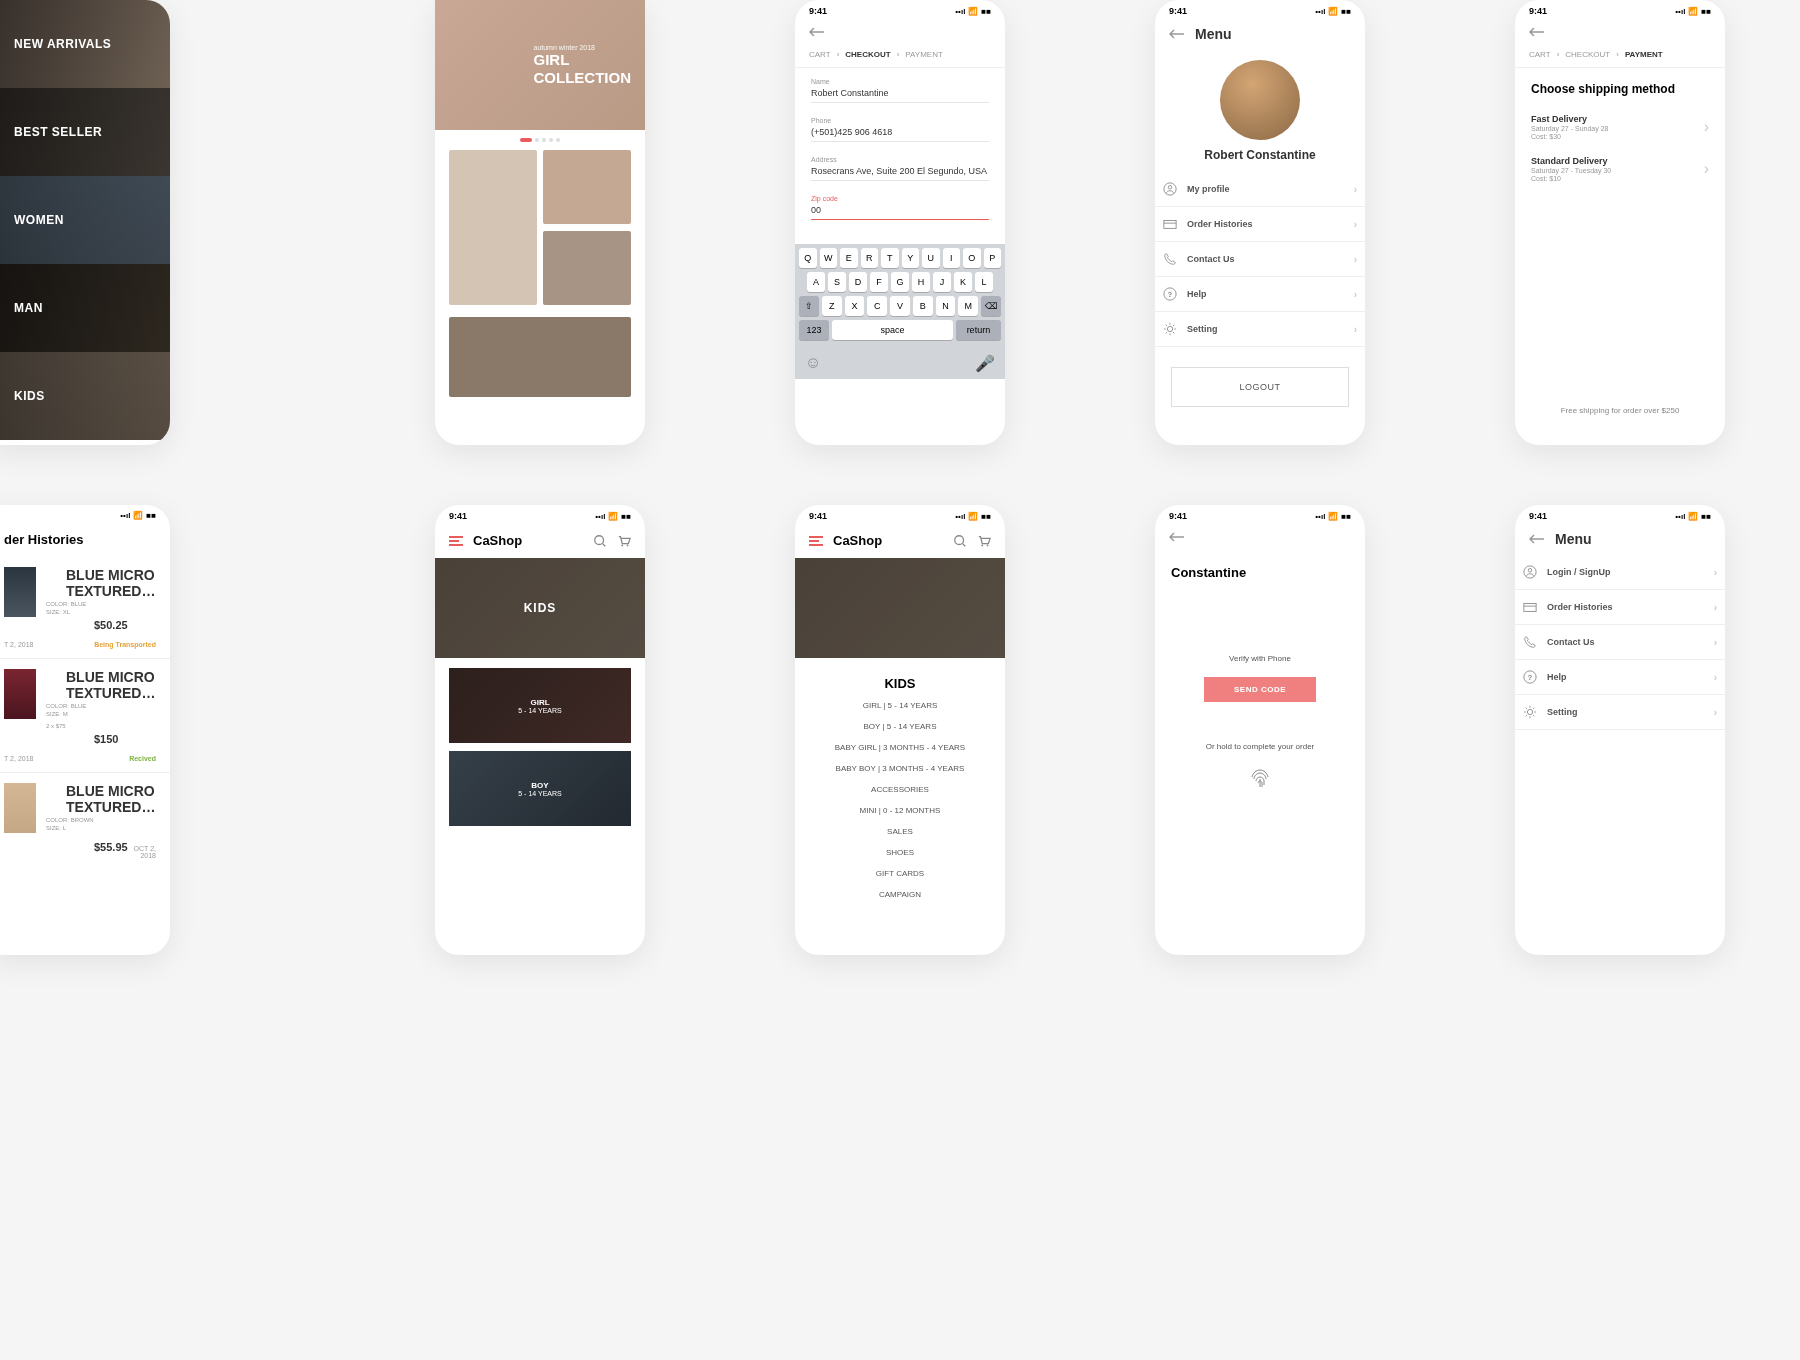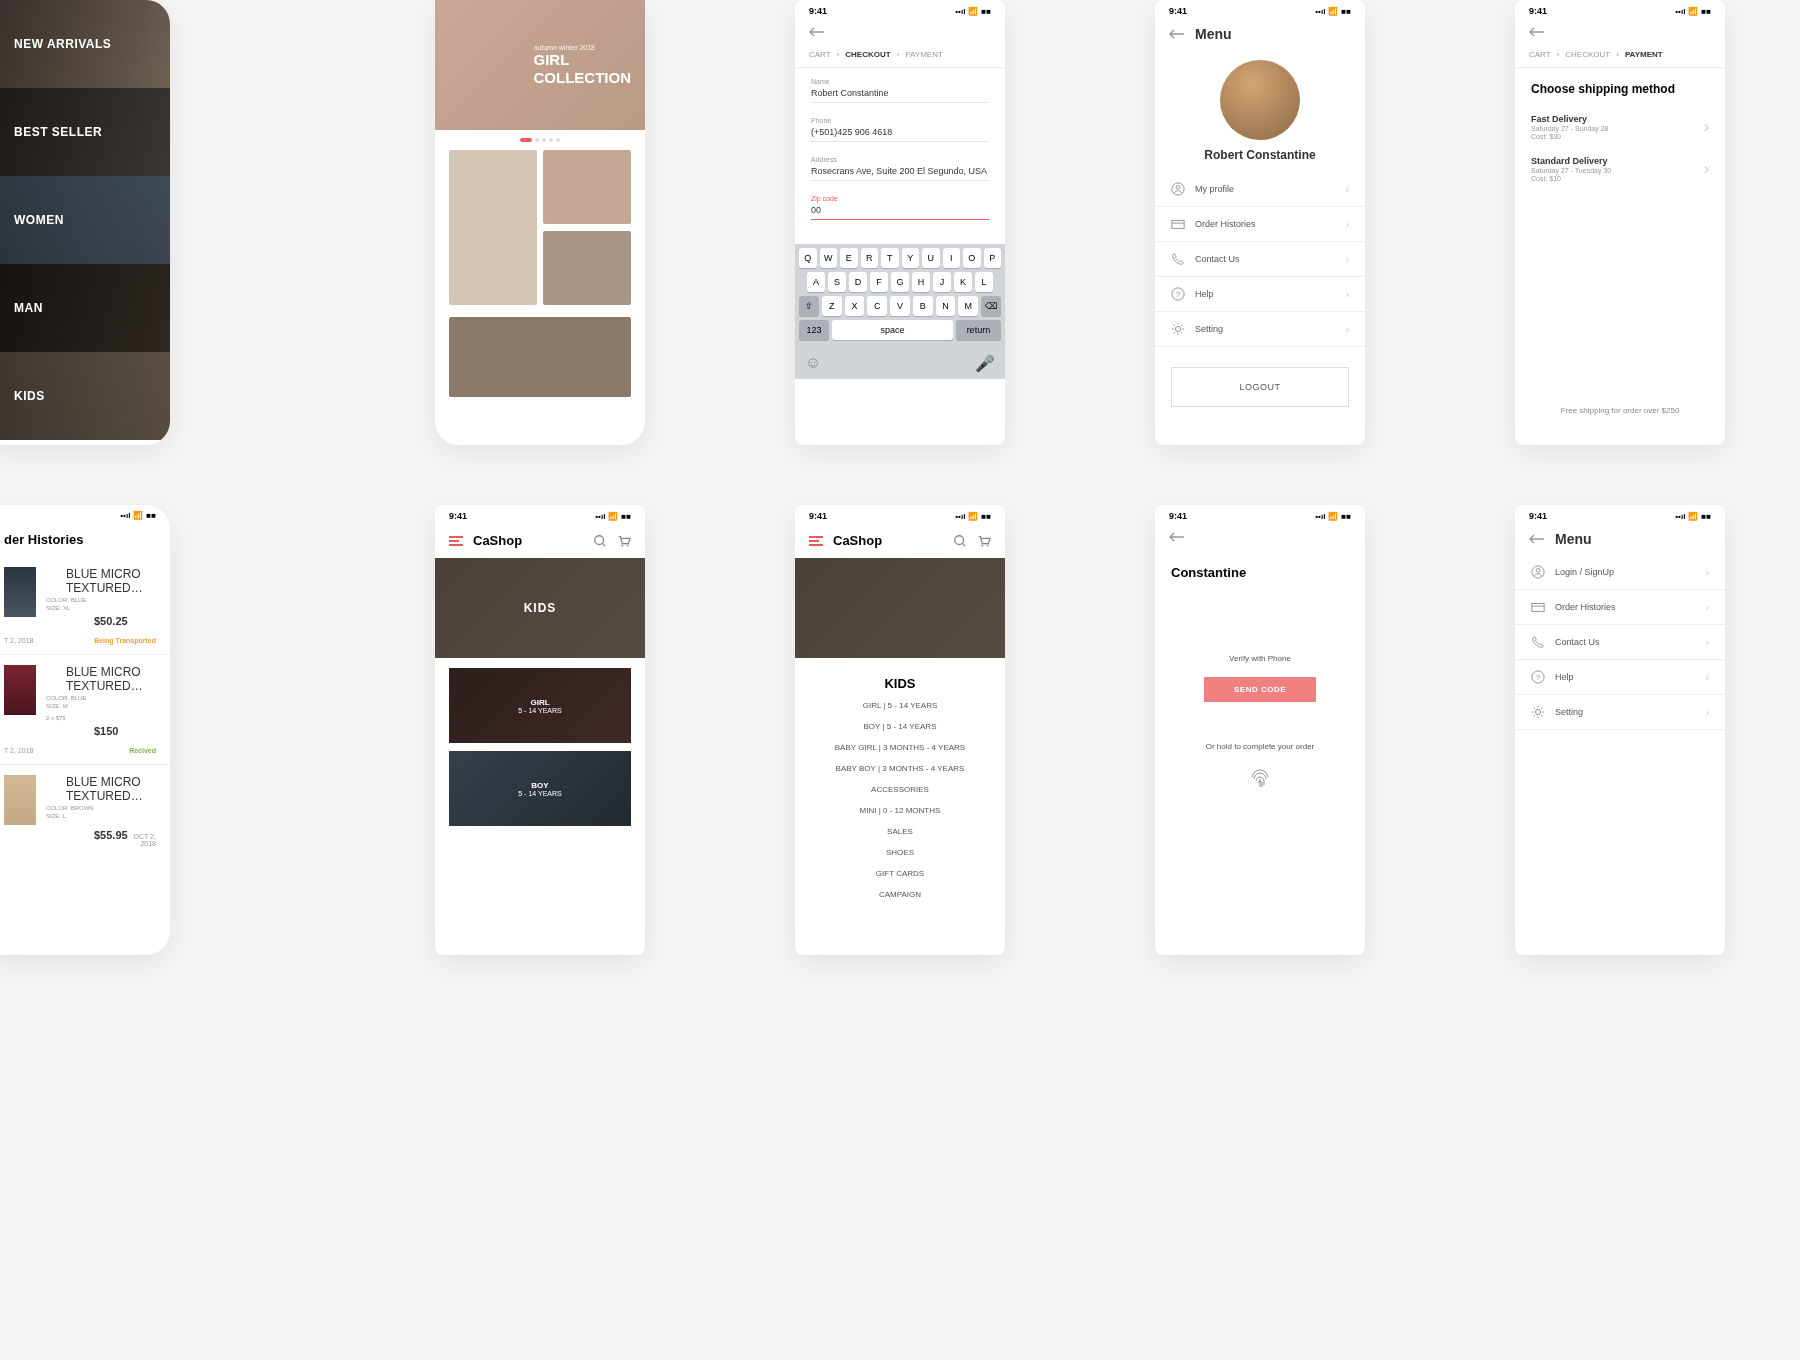--- a/index.html
+++ b/index.html
@@ -1,19 +1,19 @@
 <!DOCTYPE html>
 <html><head>
 <meta charset="utf-8">
 <style>
 * { margin: 0; padding: 0; box-sizing: border-box; font-family: -apple-system, BlinkMacSystemFont, 'Segoe UI', sans-serif; }
 body { background: #f5f5f5; padding: 0; width: 1800px; height: 1360px; overflow: hidden; }
 .grid { display: grid; grid-template-columns: repeat(5, 1fr); gap: 80px; padding: 0 40px; }
 .row1 { margin-bottom: 60px; padding-top: 0; }
-.phone { width: 210px; height: 445px; background: #fff; border-radius: 8px; box-shadow: 0 8px 30px rgba(0,0,0,0.08); overflow: hidden; position: relative; margin: 0 auto; }
+.phone { width: 210px; height: 445px; background: #fff; border-radius: 24px; box-shadow: 0 8px 30px rgba(0,0,0,0.08); overflow: hidden; position: relative; margin: 0 auto; }
 .phone.partial-top { border-radius: 0 0 24px 24px; }
 .phone.partial-left { border-radius: 0 24px 24px 0; margin-left: -50px; width: 180px; }
 .status-bar { display: flex; justify-content: space-between; align-items: center; padding: 6px 14px 2px; font-size: 9px; font-weight: 600; color: #000; }
 .status-icons { display: flex; gap: 3px; align-items: center; }
 .status-icons span { font-size: 8px; }
 .header { display: flex; align-items: center; padding: 8px 14px; gap: 10px; }
 .back-arrow { width: 16px; height: 12px; display: flex; align-items: center; }
 .back-arrow svg { width: 16px; height: 10px; }
 .header-title { font-size: 14px; font-weight: 700; color: #333; }
 .breadcrumb { display: flex; gap: 6px; align-items: center; font-size: 8px; padding: 4px 14px 8px; color: #999; border-bottom: 1px solid #eee; }
@@ -55,21 +55,21 @@
 .key-row { display: flex; gap: 3px; margin-bottom: 4px; justify-content: center; }
 .key { flex: 1; background: #fff; border-radius: 3px; text-align: center; padding: 5px 0; font-size: 9px; box-shadow: 0 1px 0 rgba(0,0,0,0.2); min-width: 0; }
 .key.wide { flex: 4; }
 .key.gray { background: #acb1b9; }
 .kb-bottom { display: flex; justify-content: space-between; padding: 6px 10px; background: #d1d4d9; }
 
 
 .avatar { width: 80px; height: 80px; border-radius: 50%; margin: 10px auto 8px; display: block; background: radial-gradient(circle at 40% 30%, #d4a574, #8a6845); }
 .profile-name { text-align: center; font-size: 12px; font-weight: 700; color: #333; margin-bottom: 10px; }
 .menu-list { }
-.menu-item { display: flex; align-items: center; padding: 10px 16px; border-bottom: 1px solid #eee; gap: 10px; }
+.menu-item { display: flex; align-items: center; padding: 10px 8px; border-bottom: 1px solid #eee; gap: 10px; font-weight: bold; }
 .menu-item .icon { width: 14px; height: 14px; display: flex; align-items: center; justify-content: center; }
 .menu-item .icon svg { width: 14px; height: 14px; }
 .menu-item .label { flex: 1; font-size: 9px; color: #555; }
 .menu-item .chev { color: #ccc; font-size: 10px; }
 .logout-btn { margin: 20px 16px; padding: 14px; text-align: center; font-size: 9px; color: #555; border: 1px solid #ddd; letter-spacing: 0.5px; }
 
 
 .ship-title { font-size: 12px; font-weight: 700; padding: 14px 16px 10px; }
 .ship-opt { padding: 8px 16px; display: flex; justify-content: space-between; align-items: center; }
 .ship-opt .txt { }
@@ -80,21 +80,21 @@
 
 
 
 .oh-title { font-size: 13px; font-weight: 700; padding: 10px 14px; }
 .order-item { display: flex; gap: 10px; padding: 10px 14px; align-items: flex-start; }
 .order-img { width: 32px; height: 50px; background: #ddd; flex-shrink: 0; }
 .oi1{background:linear-gradient(#2a3540,#4a5560);}
 .oi2{background:linear-gradient(#7a2530,#4a1520);}
 .oi3{background:linear-gradient(#d4b896,#c4a886);}
 .order-info { flex: 1; }
-.order-name { font-size: 12px; font-weight: 400; color: #333; padding-left: 20px; }
+.order-name { font-size: 14px; font-weight: 700; color: #333; padding-left: 20px; }
 .order-detail { font-size: 6px; color: #999; margin-top: 2px; }
 .order-price { font-size: 11px; font-weight: 700; color: #333; margin-top: 4px; padding-left: 48px; }
 .order-foot { display: flex; justify-content: space-between; padding: 0 14px 10px; font-size: 7px; border-bottom: 1px solid #eee; }
 .order-date { color: #999; }
 .order-status { font-weight: 600; }
 .st-transport { color: #e8a23c; }
 .st-received { color: #7cb342; }
 .order-right-date { font-size: 7px; color: #999; text-align: right; }
 
 

